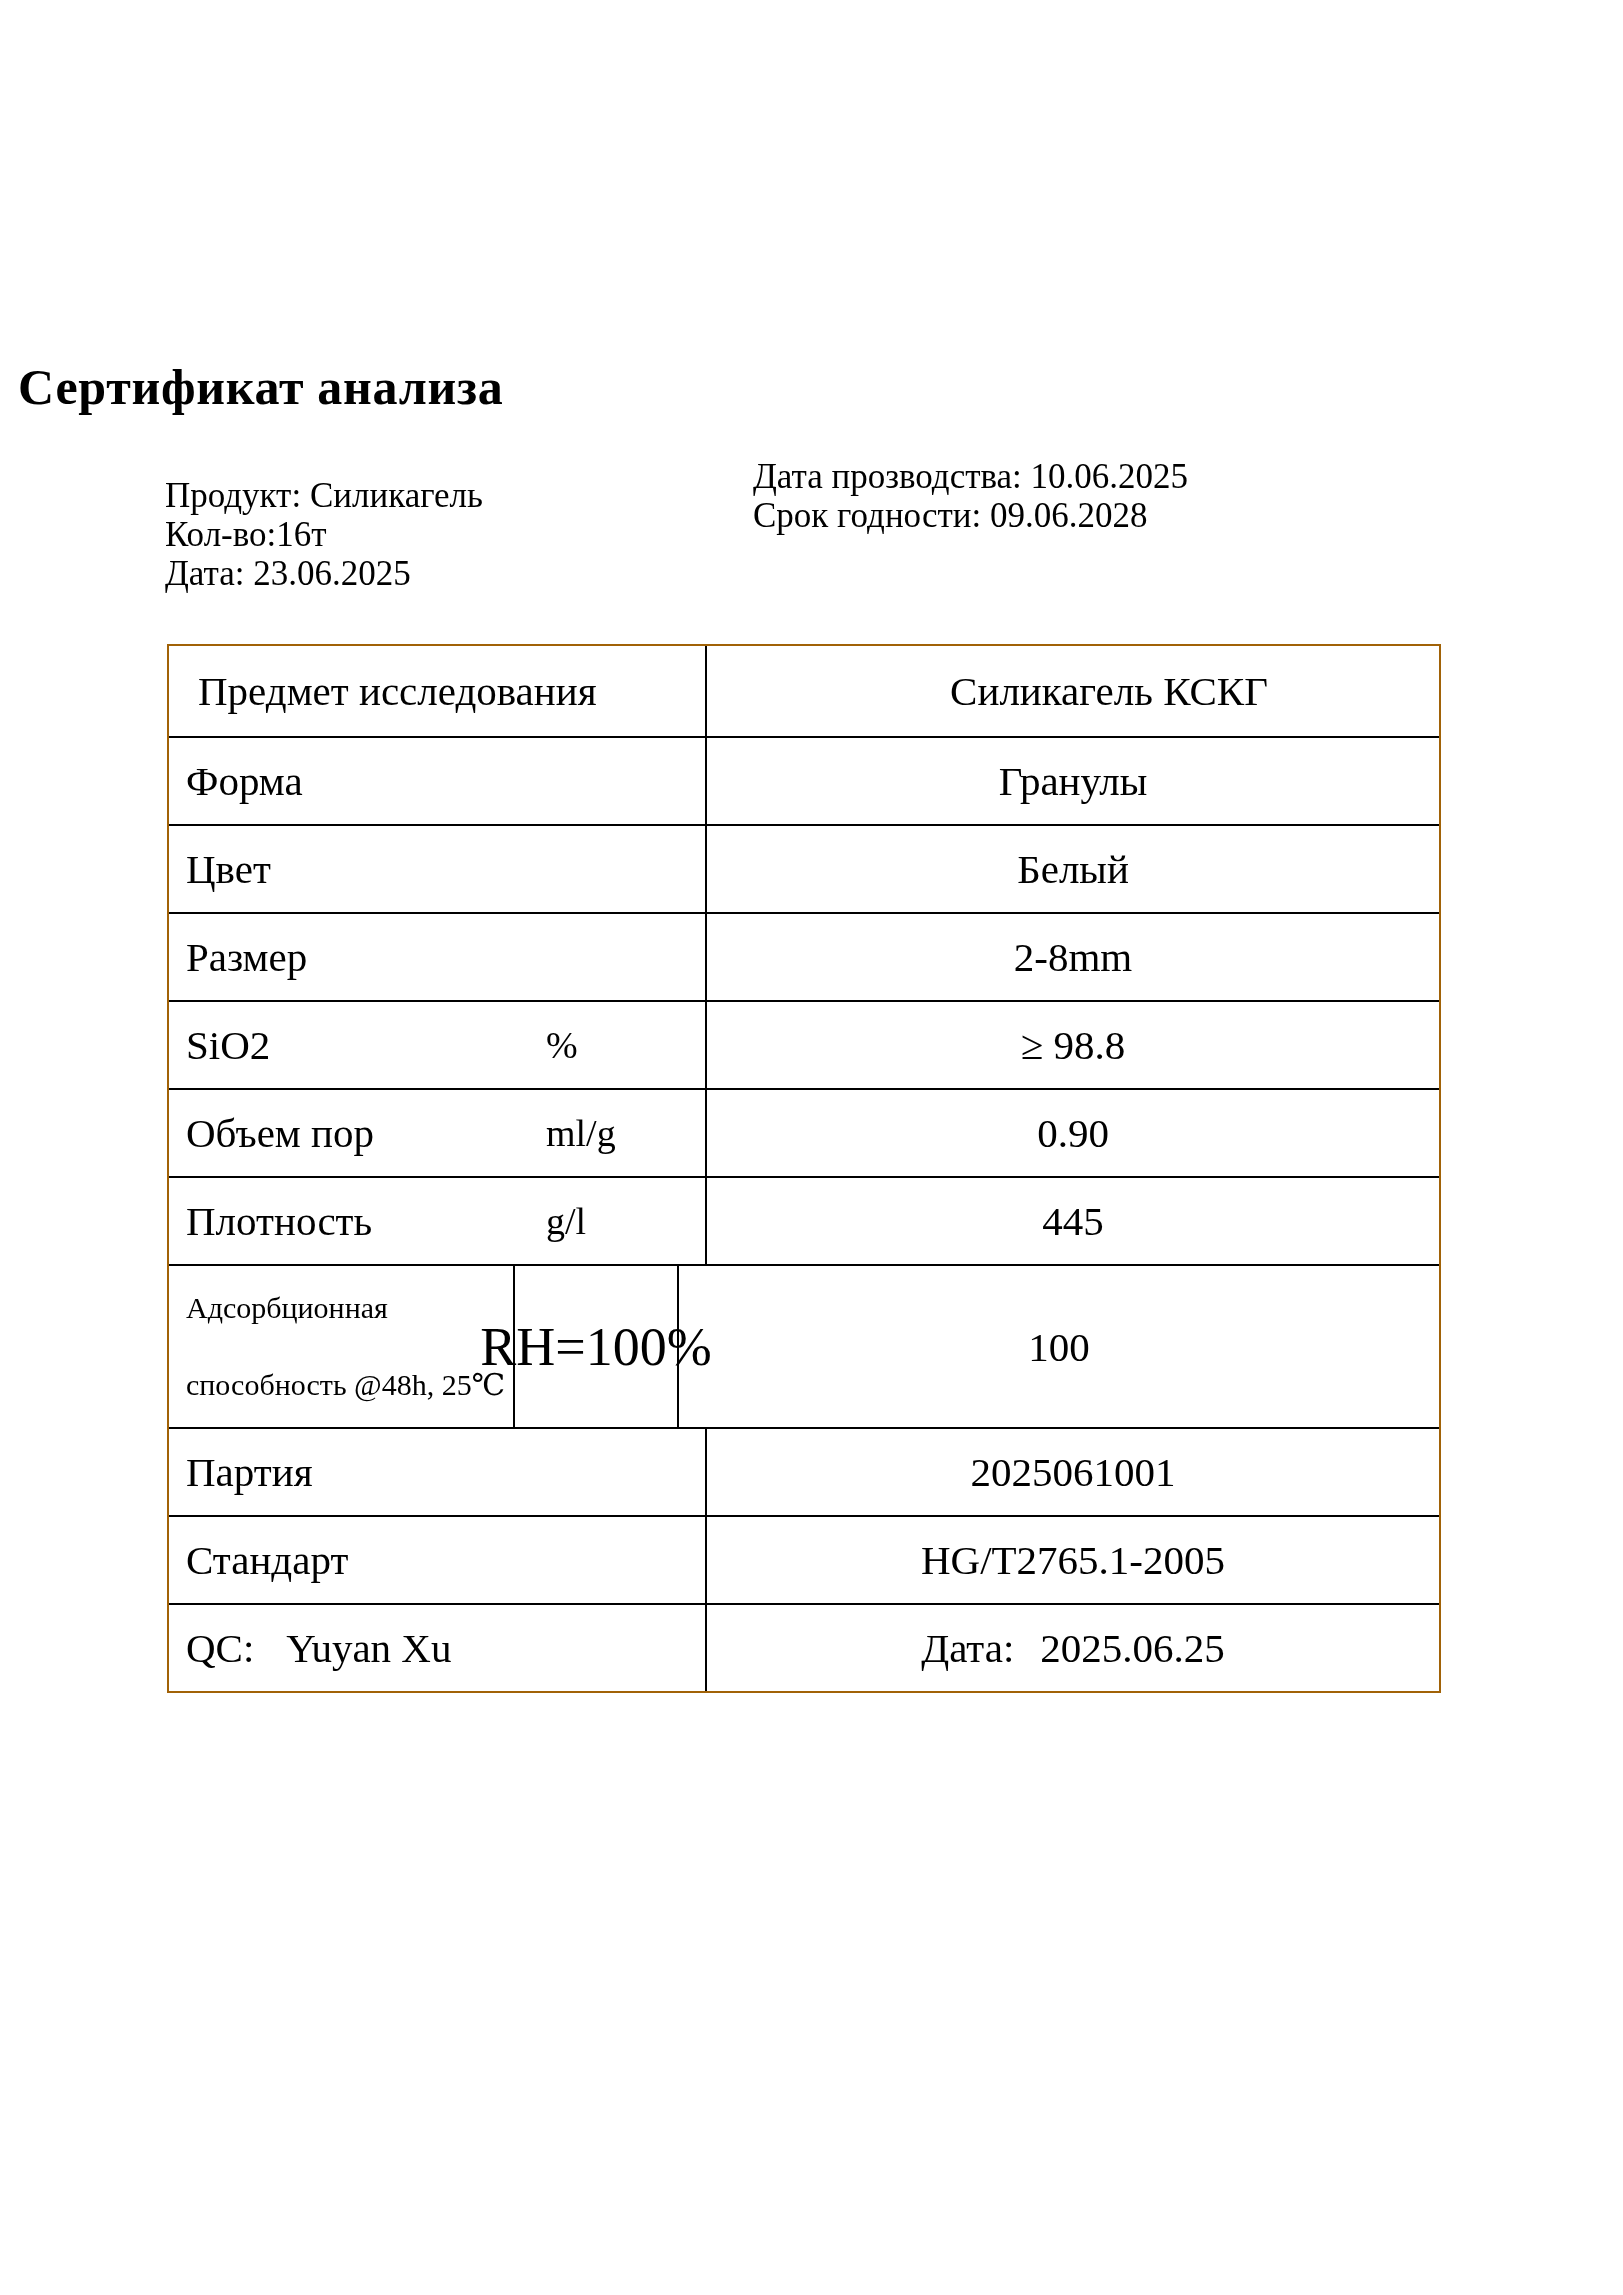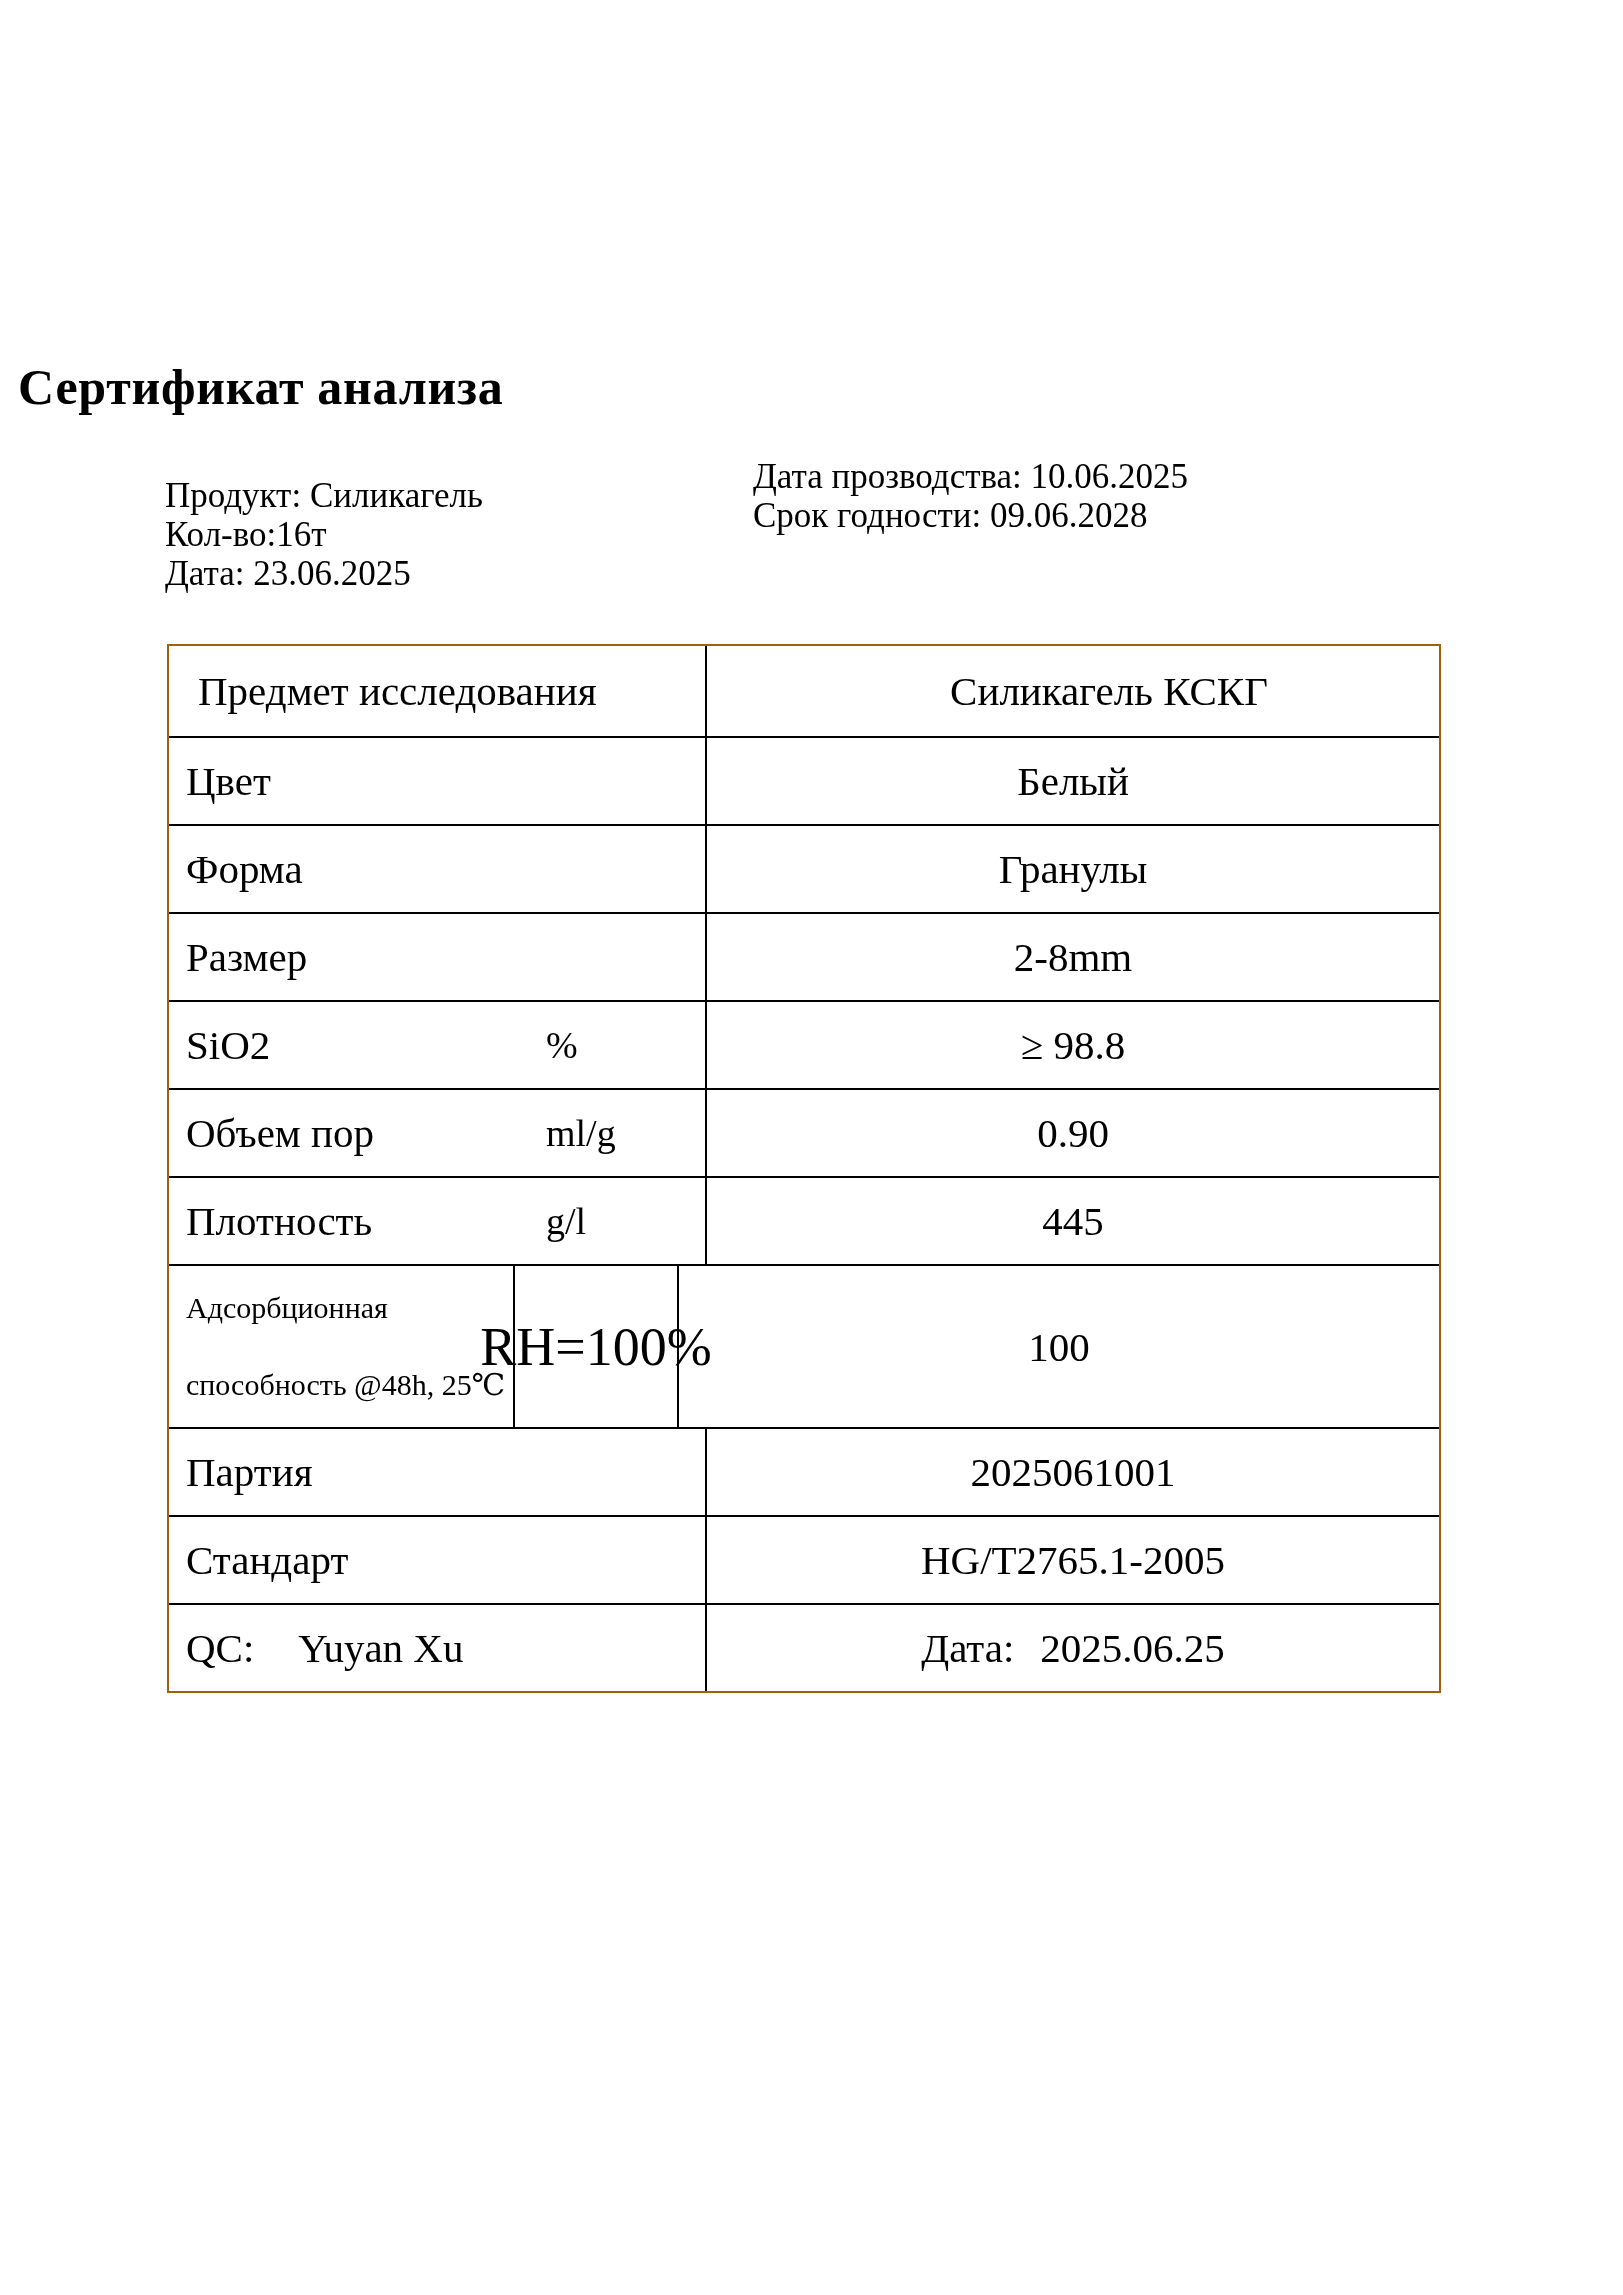--- a/index.html
+++ b/index.html
@@ -104,21 +104,21 @@
   .cu {
     width: 166px;
     box-sizing: border-box;
     border-left: 2px solid #000;
     border-right: 2px solid #000;
     display: flex;
     align-items: center;
     justify-content: center;
     font-size: 54px;
   }
-  .qc-label { margin-right: 44px; }
+  .qc-label { margin-right: 32px; }
   .date-label { margin-right: 26px; }
 </style>
 </head>
 <body>
 
 <div class="page">
 
   <h1 class="title">Сертификат анализа</h1>
 
   <div class="info-left">
@@ -138,30 +138,30 @@
       <div class="cl header-label">
         <span>Предмет исследования</span>
       </div>
       <div class="cv header-value">
         <span>Силикагель КСКГ</span>
       </div>
     </div>
 
     <div class="row">
       <div class="cl">
+        <span>Форма</span>
+      </div>
+      <div class="cv">Гранулы</div>
+    </div>
+
+    <div class="row">
+      <div class="cl">
         <span>Цвет</span>
       </div>
       <div class="cv">Белый</div>
-    </div>
-
-    <div class="row">
-      <div class="cl">
-        <span>Форма</span>
-      </div>
-      <div class="cv">Гранулы</div>
     </div>
 
     <div class="row">
       <div class="cl">
         <span>Размер</span>
       </div>
       <div class="cv">2-8mm</div>
     </div>
 
     <div class="row">

